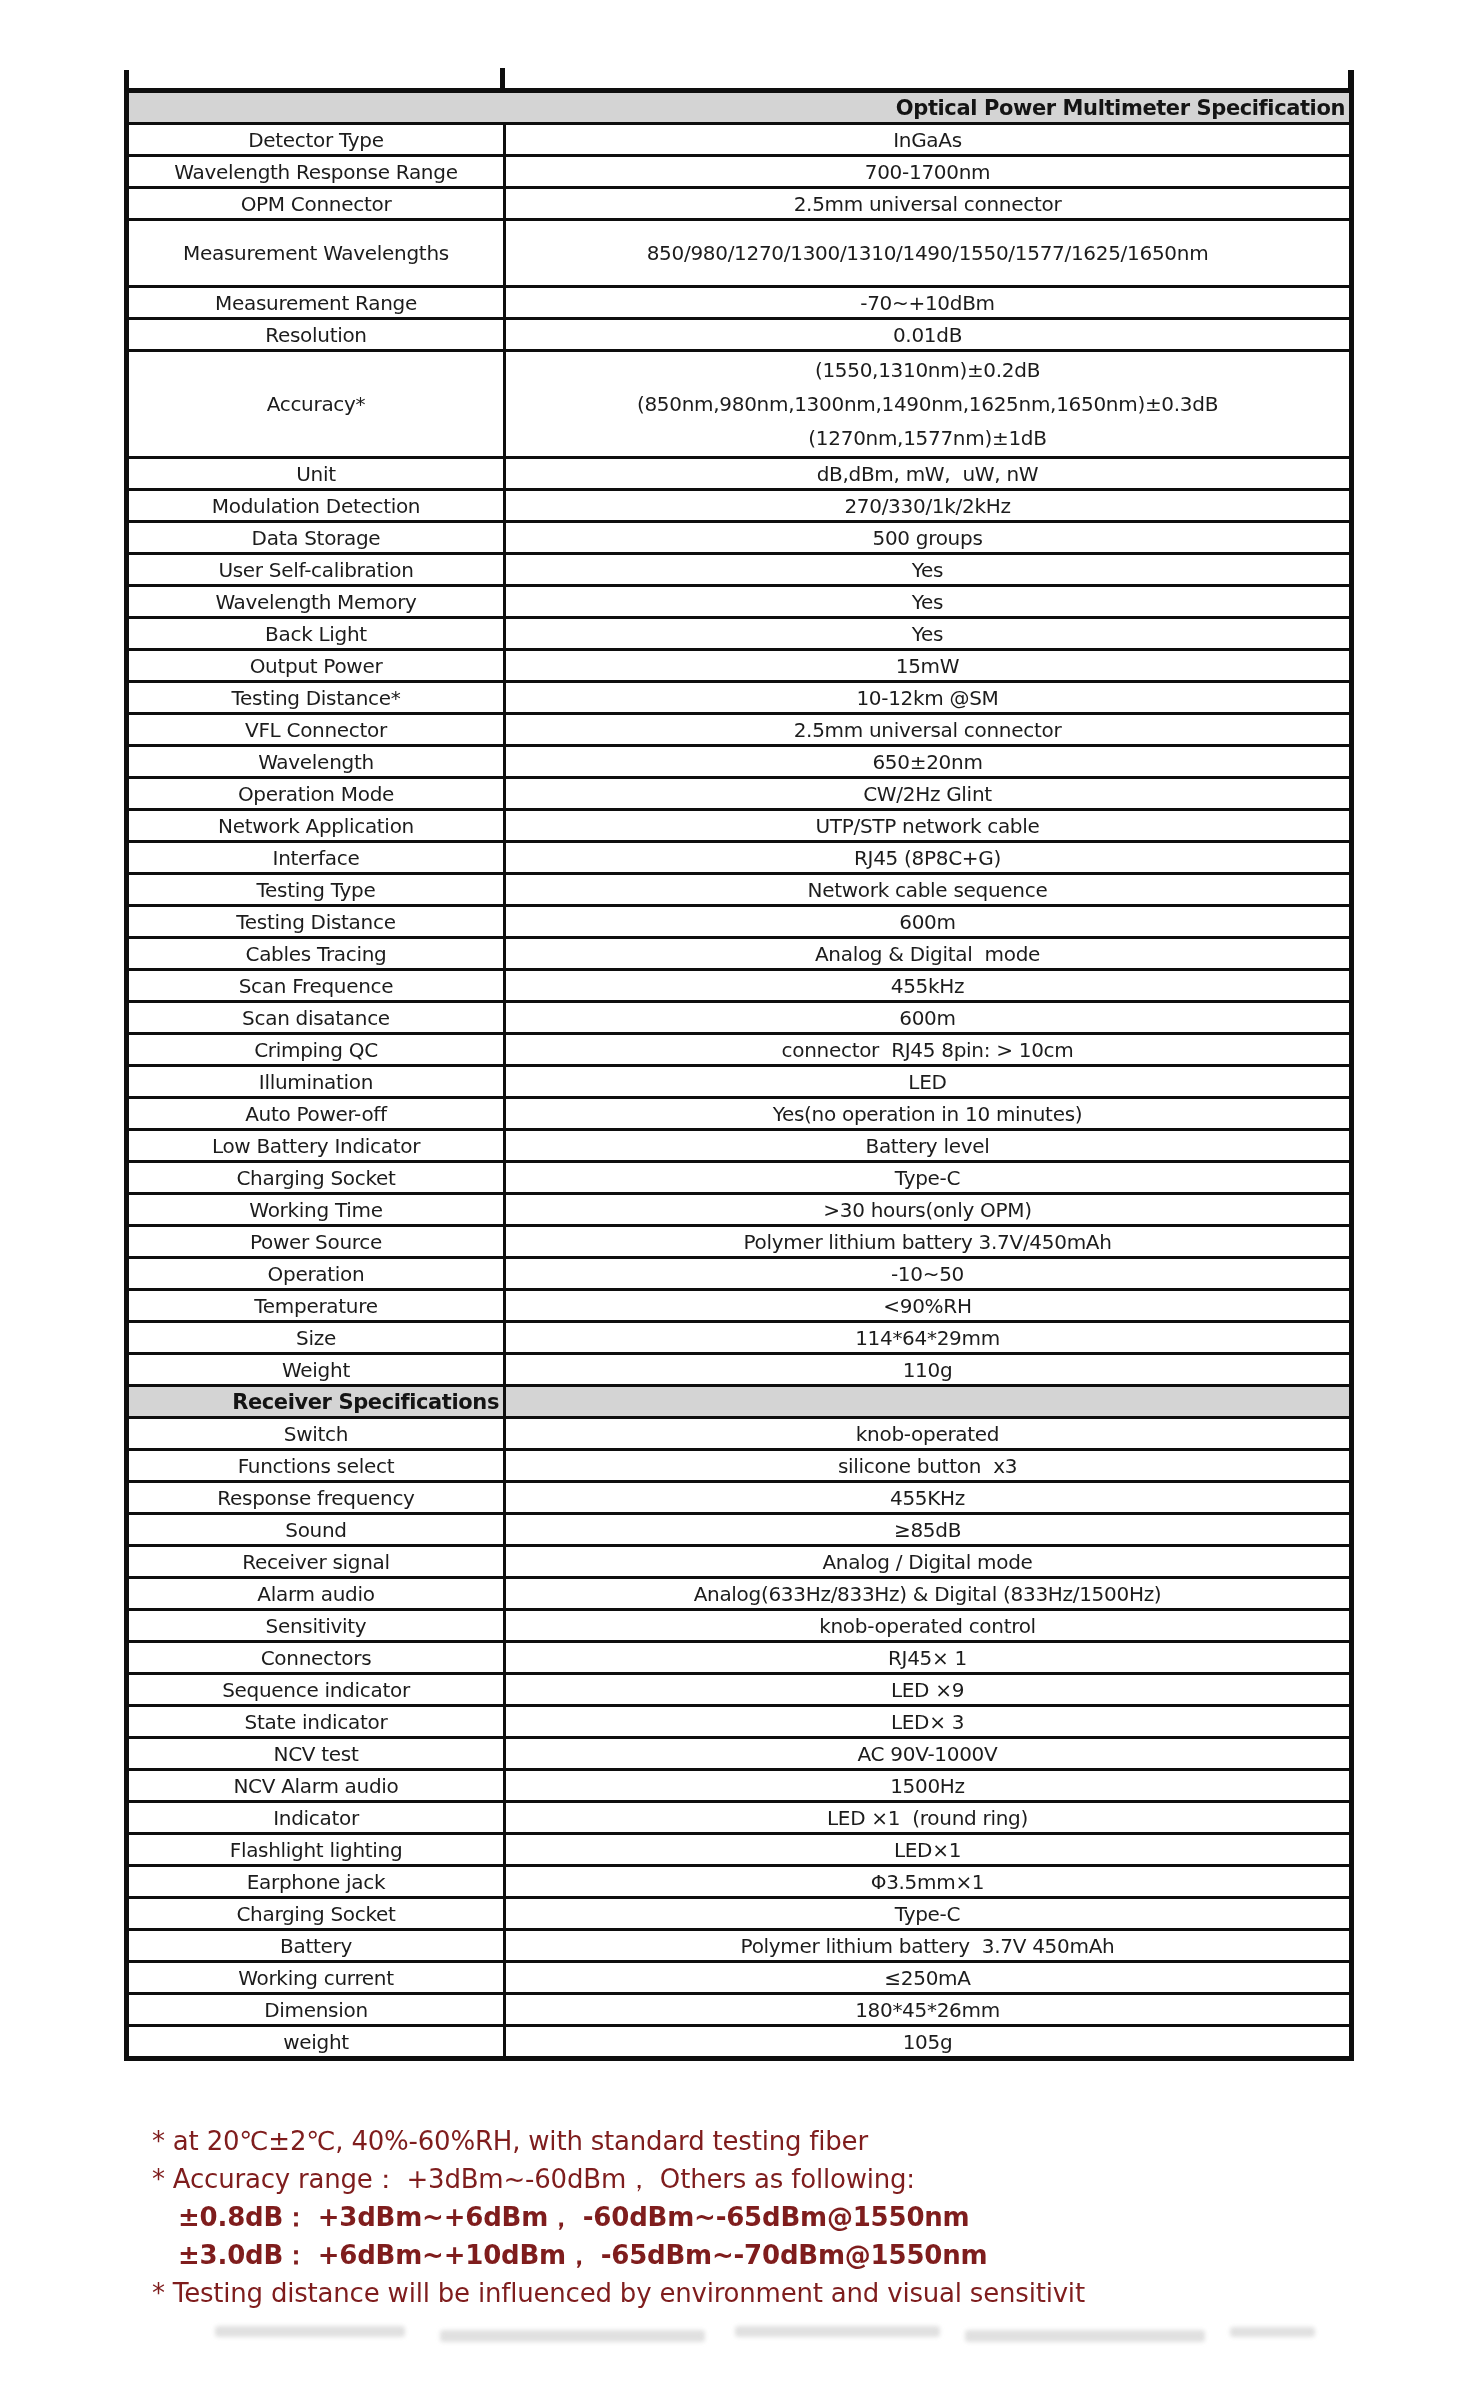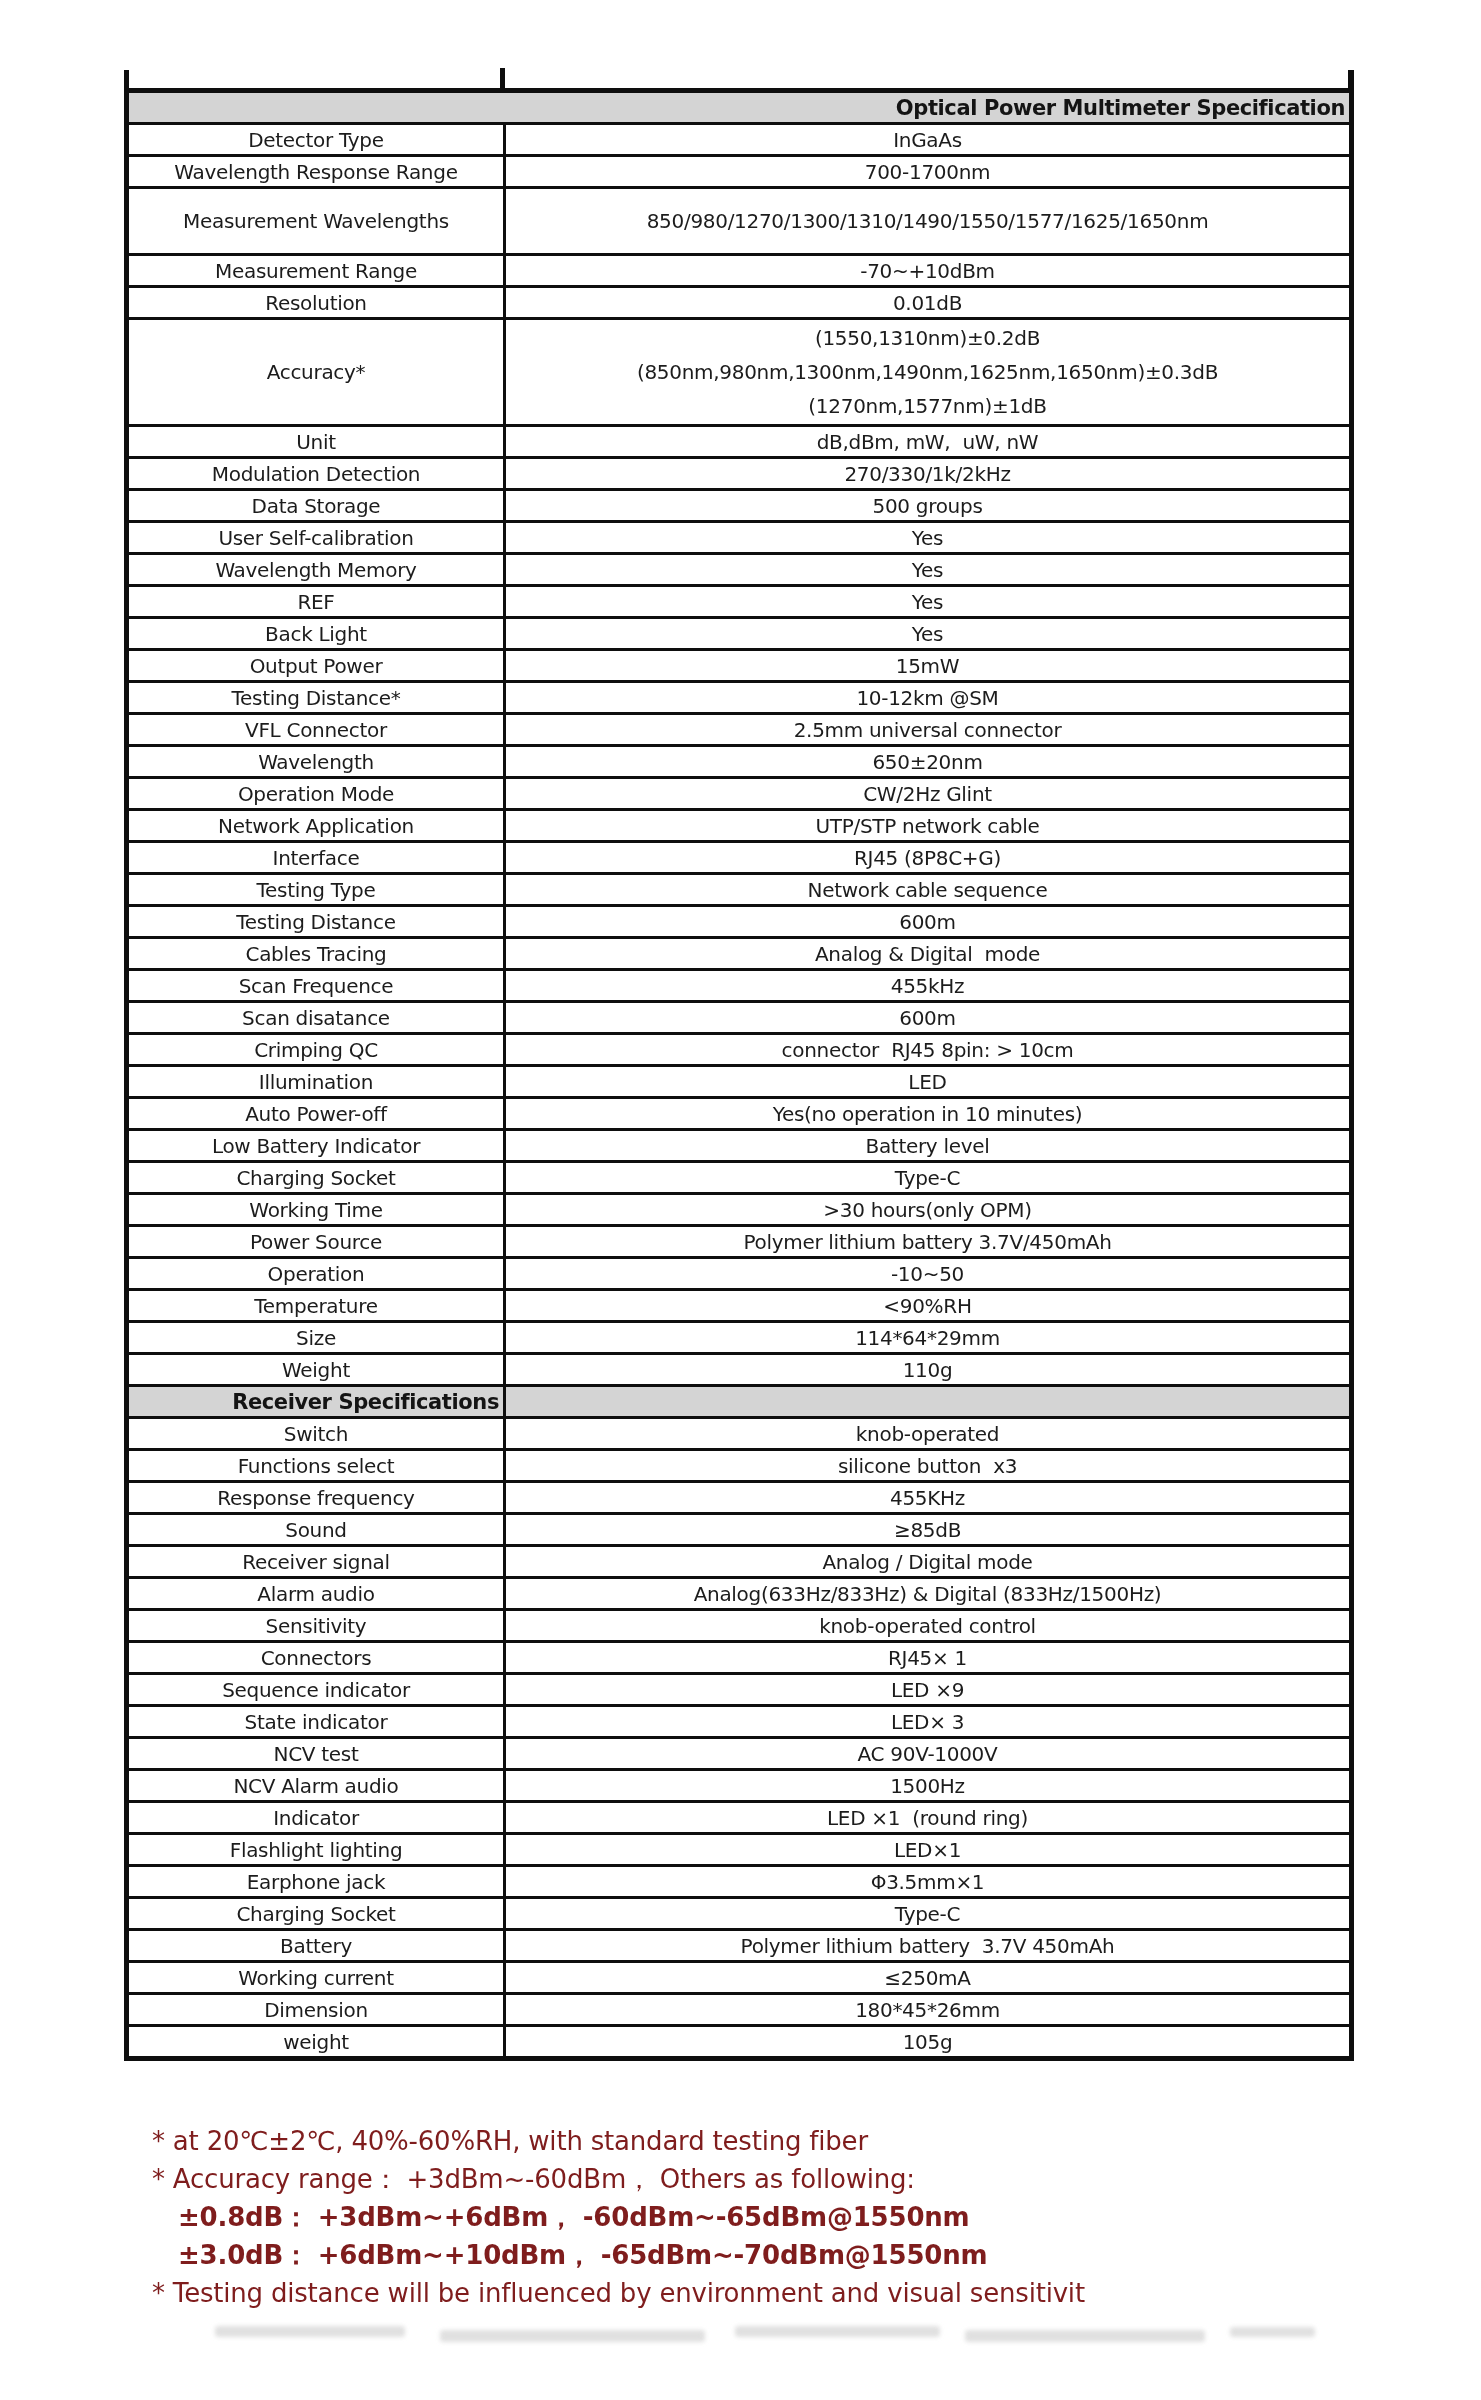--- a/index.html
+++ b/index.html
@@ -77,20 +77,24 @@
           <td colspan="2">Optical Power Multimeter Specification</td>
         </tr>
         <tr>
           <td class="lbl">Detector Type</td>
           <td class="val">InGaAs</td>
         </tr>
         <tr>
           <td class="lbl">Wavelength Response Range</td>
           <td class="val">700-1700nm</td>
         </tr>
+        <tr>
+          <td class="lbl">OPM Connector</td>
+          <td class="val">2.5mm universal connector</td>
+        </tr>
         <tr class="tall2">
           <td class="lbl">Measurement Wavelengths</td>
           <td class="val">850/980/1270/1300/1310/1490/1550/1577/1625/1650nm</td>
         </tr>
         <tr>
           <td class="lbl">Measurement Range</td>
           <td class="val">-70~+10dBm</td>
         </tr>
         <tr>
           <td class="lbl">Resolution</td>
@@ -113,24 +117,20 @@
         <tr>
           <td class="lbl">Data Storage</td>
           <td class="val">500 groups</td>
         </tr>
         <tr>
           <td class="lbl">User Self-calibration</td>
           <td class="val">Yes</td>
         </tr>
         <tr>
           <td class="lbl">Wavelength Memory</td>
-          <td class="val">Yes</td>
-        </tr>
-        <tr>
-          <td class="lbl">REF</td>
           <td class="val">Yes</td>
         </tr>
         <tr>
           <td class="lbl">Back Light</td>
           <td class="val">Yes</td>
         </tr>
         <tr>
           <td class="lbl">Output Power</td>
           <td class="val">15mW</td>
         </tr>

